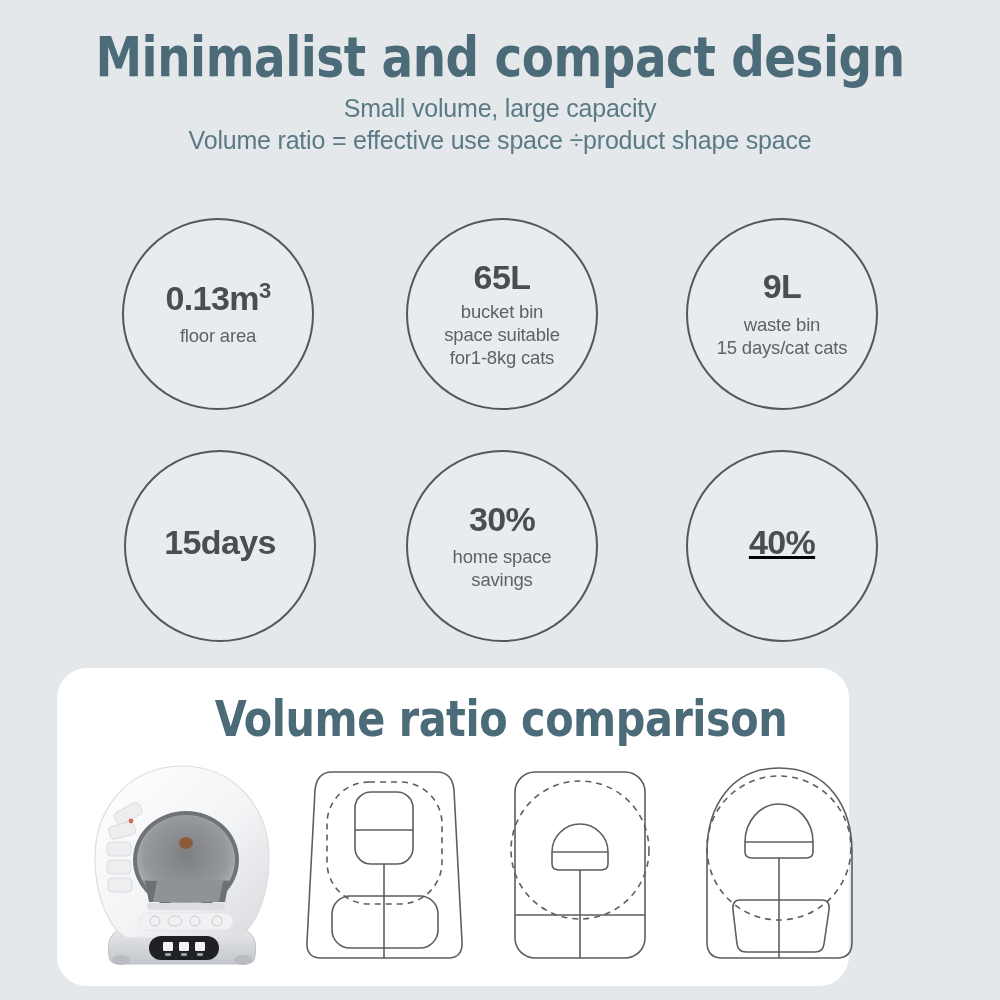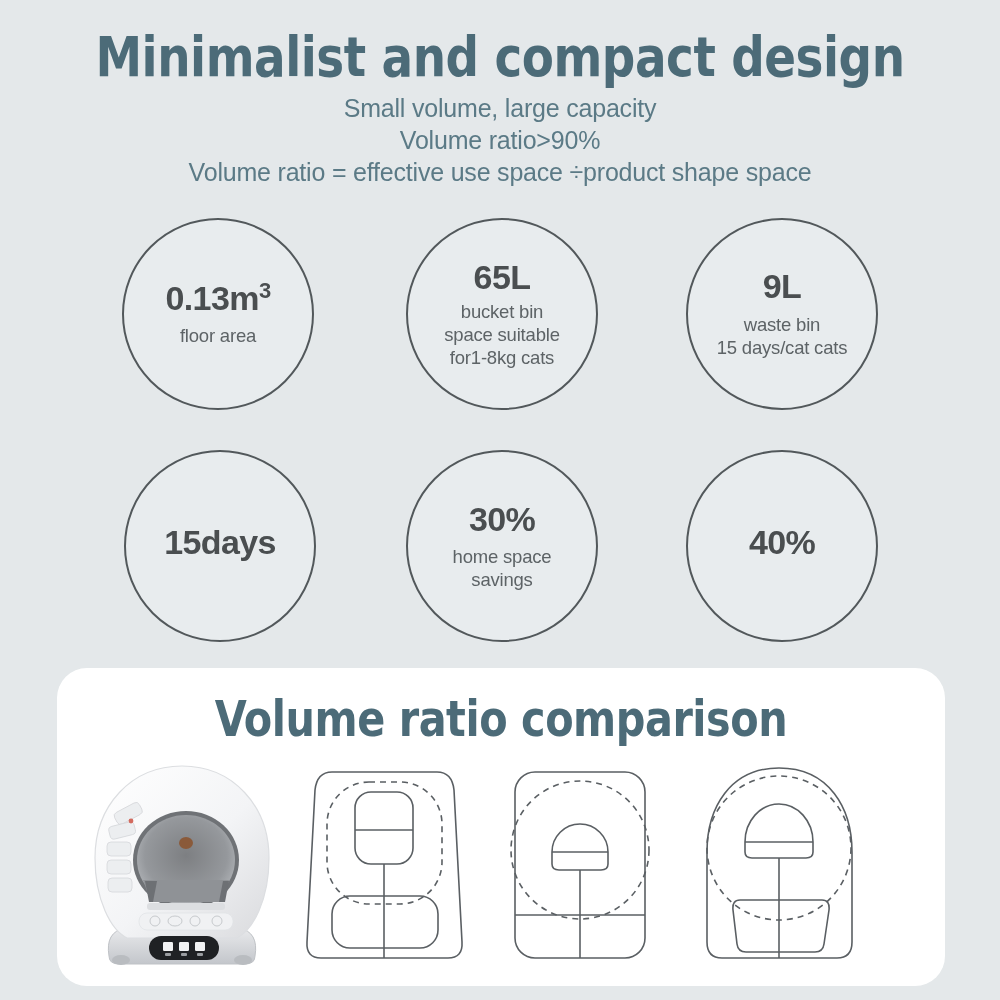--- a/index.html
+++ b/index.html
@@ -89,31 +89,31 @@
     letter-spacing: -0.2px;
     white-space: pre-line;
   }
 
   
   .b0 { left: 122px;  top: 0px;   }
   .b1 { left: 406px;  top: 0px;   }
   .b2 { left: 686px;  top: 0px; justify-content: center;   }
   .b3 { left: 124px;  top: 232px; align-items: center; }
   .b4 { left: 406px;  top: 232px; }
-  .b5 { left: 686px;  top: 232px; }
+  .b5 { left: 686px;  top: 232px; text-decoration: underline; }
 
   .b1 .value { margin-bottom: 6px; }
   .b2 .value { margin-bottom: 10px; }
 
   
   .panel {
     position: absolute;
     left: 57px;
     top: 668px;
-    width: 888px;
+    width: 792px;
     height: 318px;
     background: #ffffff;
     border-radius: 30px;
   }
 
   .panel-title {
     position: absolute;
     top: 22px;
     left: 0;
     width: 888px;
@@ -145,21 +145,20 @@
 
   svg { display: block; }
 </style>
 </head>
 <body>
 
 <div class="page-title">Minimalist and compact design</div>
 
 <div class="subtitles">
   <div class="subtitle-line">Small volume, large capacity</div>
-  <div class="subtitle-line">Volume ratio&gt;90%</div>
   <div class="subtitle-line">Volume ratio = effective use space ÷product shape space</div>
 </div>
 
 <div class="circle-grid">
 
   <div class="bubble b0">
     <div class="value"><span>0.13m</span><span class="sup">3</span></div>
     <div class="caption">floor area</div>
   </div>
 

